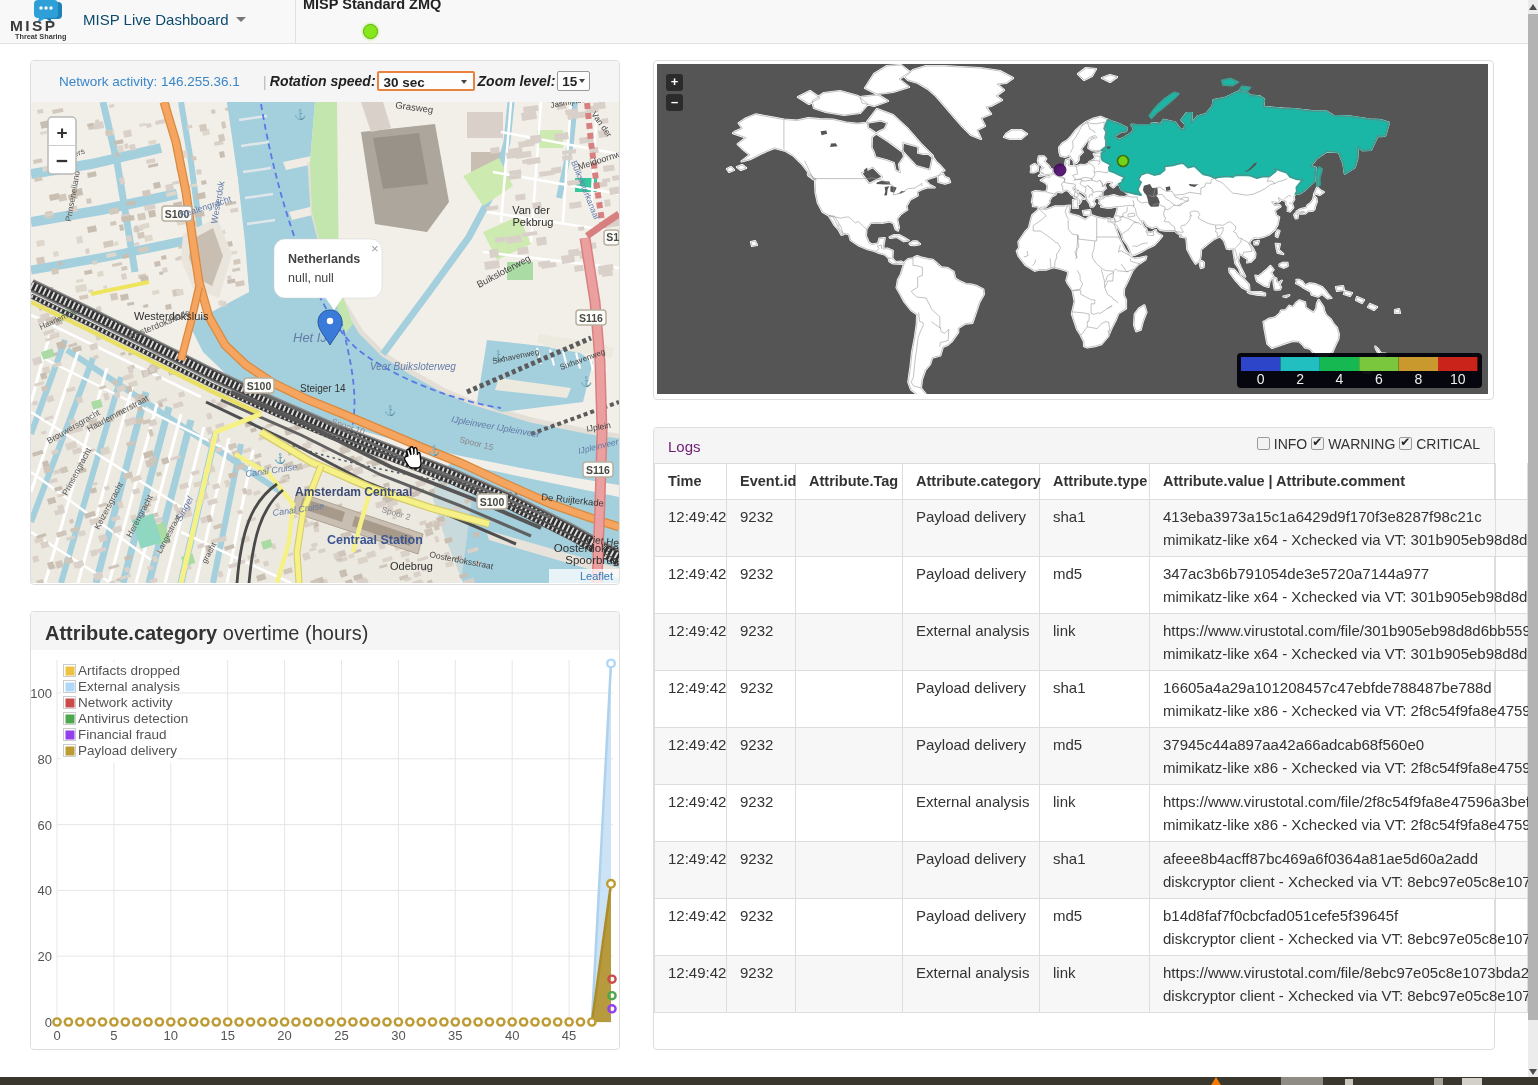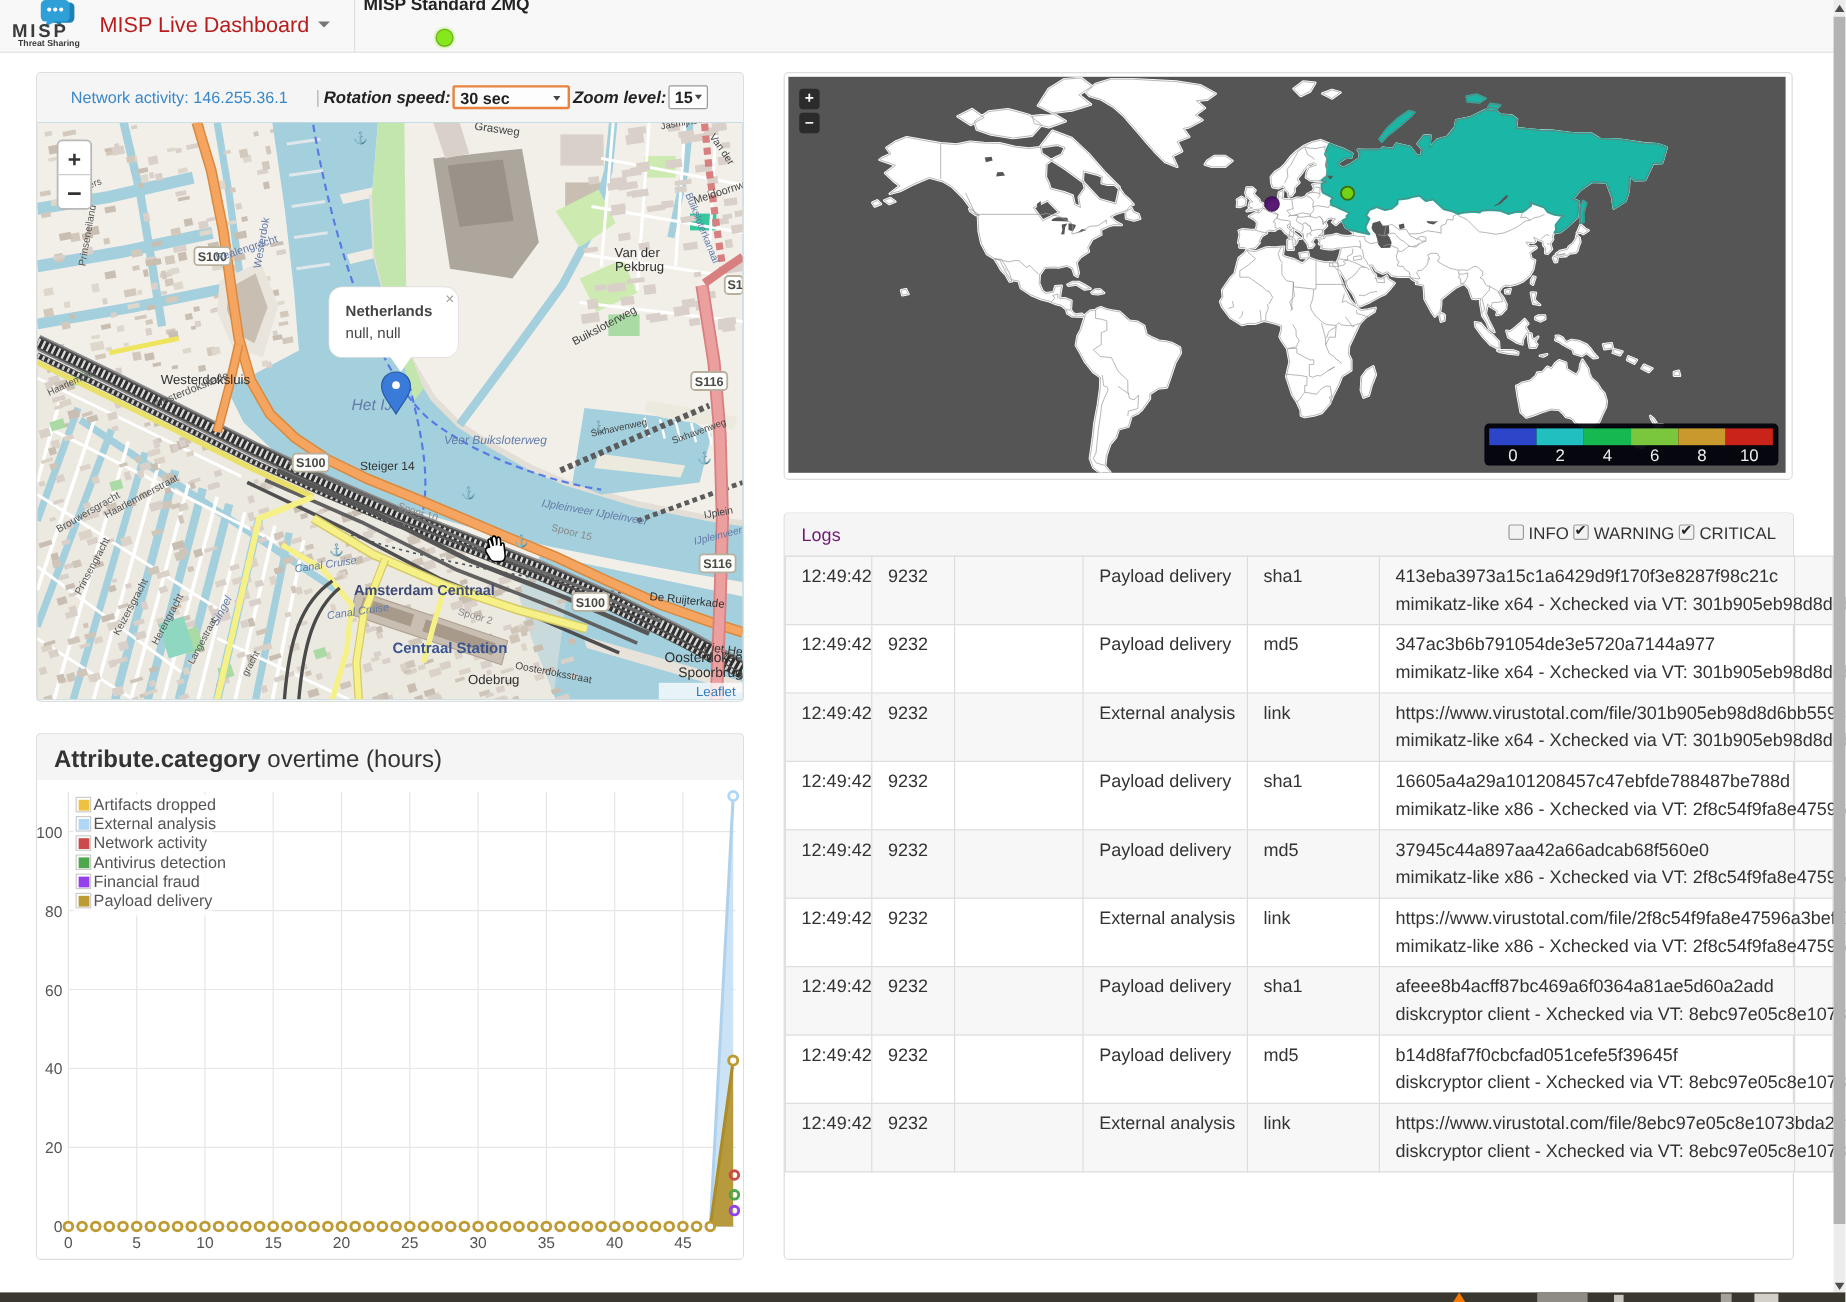--- a/index.html
+++ b/index.html
@@ -1,20 +1,20 @@
 <!DOCTYPE html>
 <html><head>
 <meta charset="utf-8">
 <style>
 * { margin:0; padding:0; box-sizing:content-box; }
 html,body { width:1538px; height:1085px; overflow:hidden; }
 body { position:relative; background:#fff; font-family:"Liberation Sans",sans-serif; color:#333; }
 .navbar { position:absolute; left:0; top:0; width:1538px; height:43px; background:#f8f8f8; border-bottom:1px solid #e2e2e2; }
 .navdiv { position:absolute; left:295px; top:0; width:1px; height:43px; background:#e0e0e0; }
-.brandtitle { position:absolute; left:83px; top:11px; font-size:18px; color:#b91c1c; }
+.brandtitle { position:absolute; left:83px; top:11px; font-size:15px; color:#0c4a6e; }
 .caret { display:inline-block; width:0; height:0; border-left:5px solid transparent; border-right:5px solid transparent; border-top:5px solid #777; vertical-align:middle; margin-left:7px; margin-bottom:3px; }
 .zmqtitle { position:absolute; left:303px; top:-4px; font-size:14.5px; font-weight:bold; color:#222; }
 .led { position:absolute; left:363px; top:24px; width:13px; height:13px; border-radius:50%; background:#87e71d; border:1px solid #6aae19; box-shadow:0 0 3px #87e71d; }
 .panel { position:absolute; background:#fff; border:1px solid #ddd; border-radius:4px; }
 .phead { background:#f5f5f5; border-bottom:1px solid #ddd; border-radius:3px 3px 0 0; }
 
 #p1 { left:30px; top:60px; width:588px; height:523px; }
 #p1 .phead { height:41px; }
 #p1h { position:absolute; left:59px; top:71px; height:28px; font-size:0; white-space:nowrap; }
 #p1h > * { display:inline-block; vertical-align:middle; }
@@ -970,20 +970,29 @@
     <colgroup>
       <col style="width:72px">
       <col style="width:69px">
       <col style="width:107px">
       <col style="width:137px">
       <col style="width:110px">
       <col style="width:346px">
       <col style="width:32px">
     </colgroup>
     <tbody>
+      <tr>
+        <th>Time</th>
+        <th>Event.id</th>
+        <th>Attribute.Tag</th>
+        <th>Attribute.category</th>
+        <th>Attribute.type</th>
+        <th>Attribute.value | Attribute.comment</th>
+        <th></th>
+      </tr>
       <tr class="odd">
         <td>12:49:42</td>
         <td>9232</td>
         <td></td>
         <td>Payload delivery</td>
         <td>sha1</td>
         <td>413eba3973a15c1a6429d9f170f3e8287f98c21c<br>mimikatz-like x64 - Xchecked via VT: 301b905eb98d8d6bb559c04bc0b1ba</td>
         <td></td>
       </tr>
       <tr>

